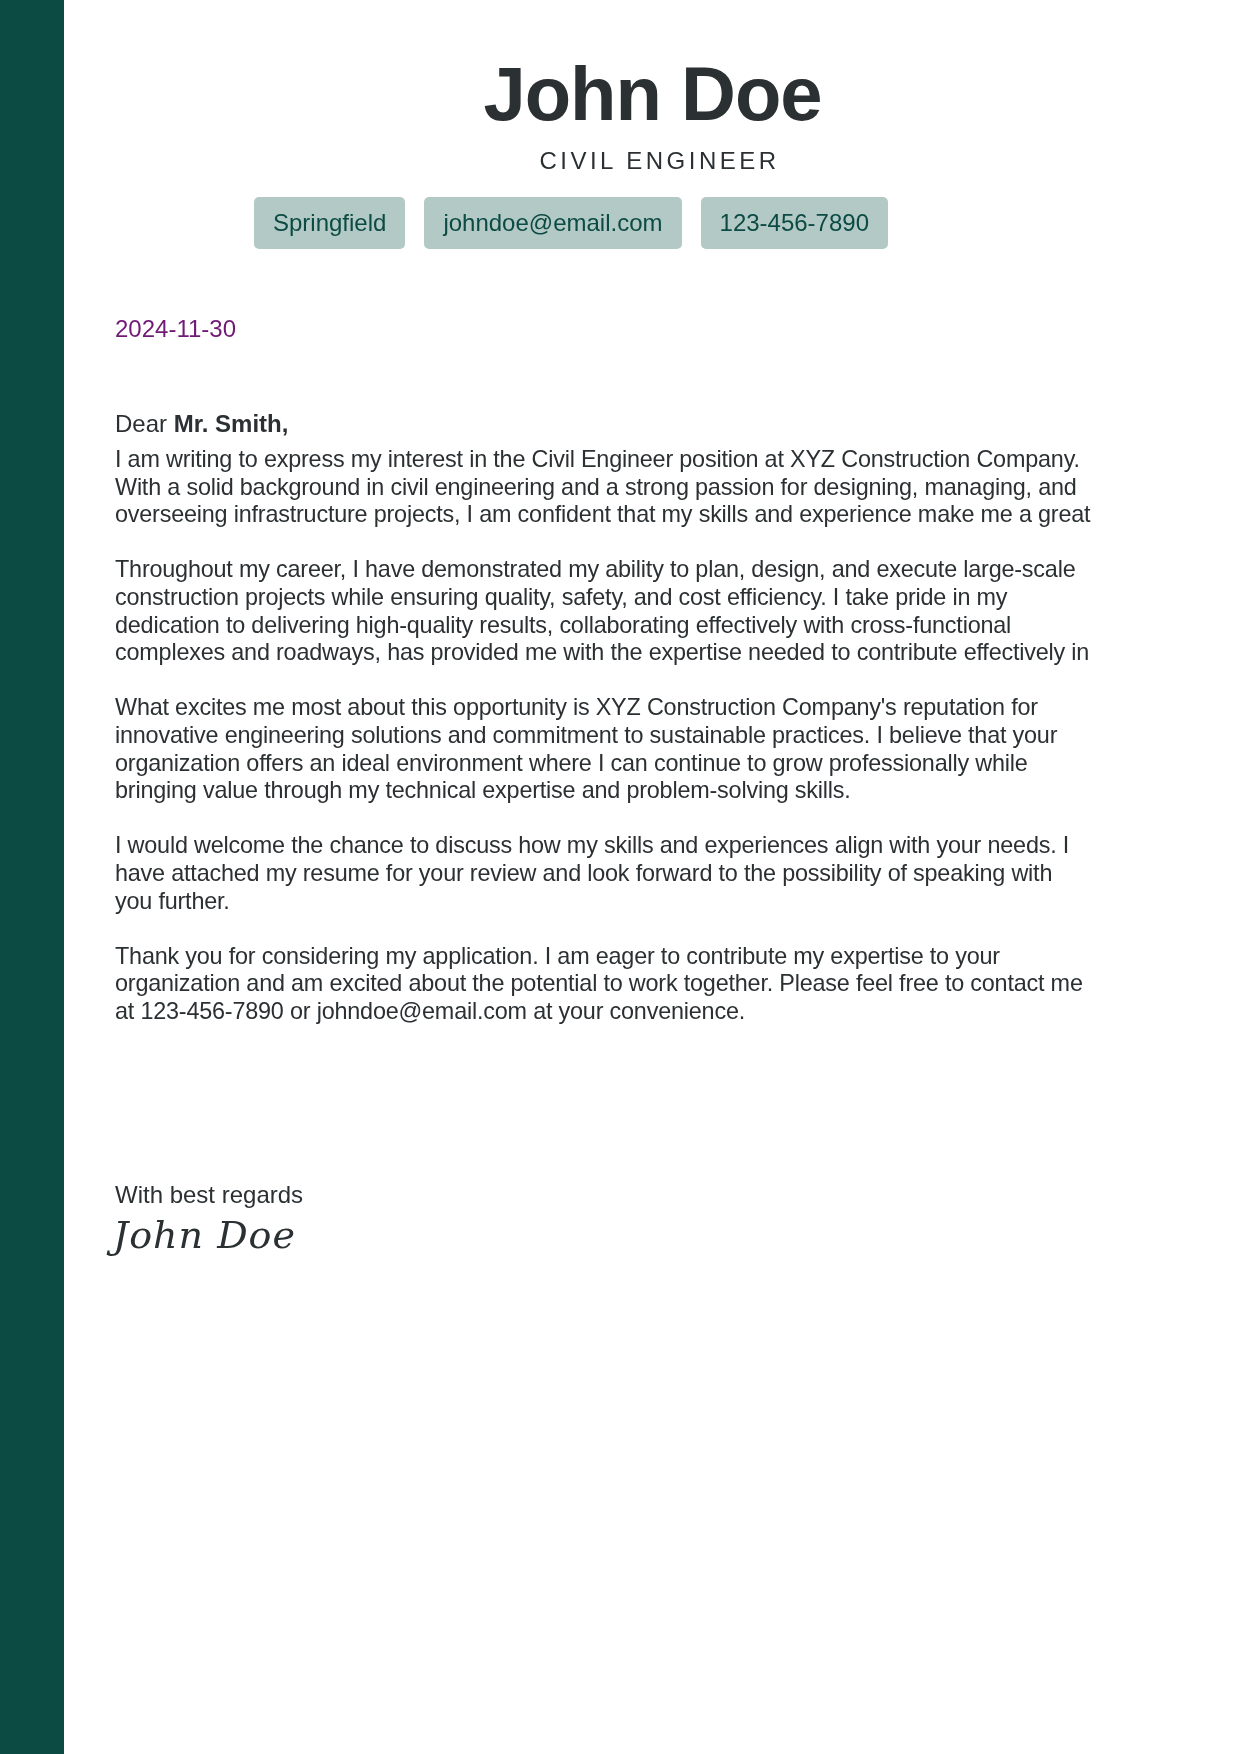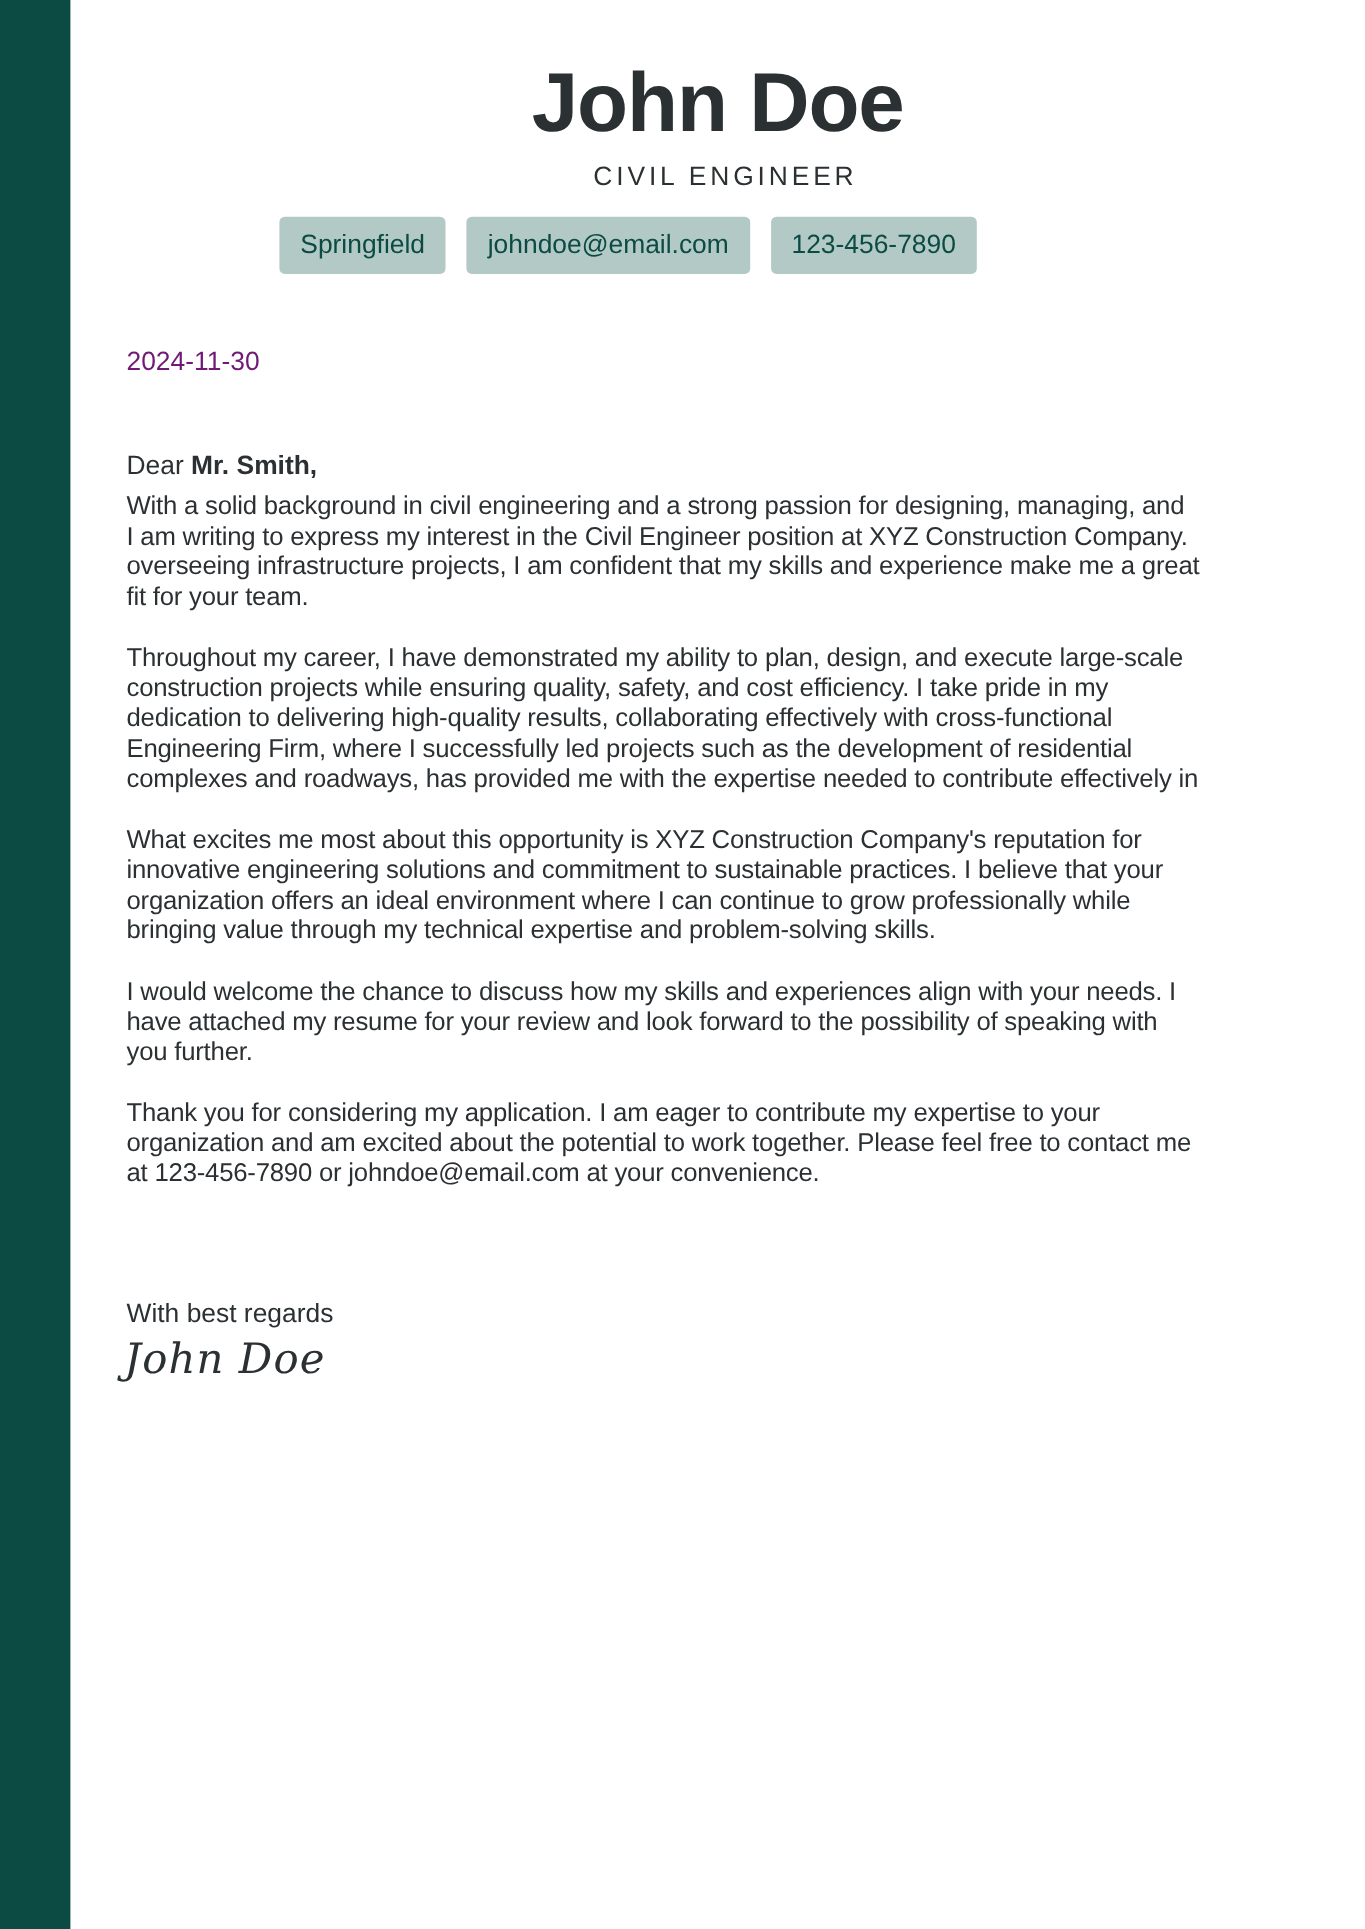--- a/index.html
+++ b/index.html
@@ -136,30 +136,28 @@
 </div>
 
 <div class="date">2024-11-30</div>
 
 <div class="salutation">
   <span>Dear </span><b>Mr. Smith,</b>
 </div>
 
 <div class="body-text">
   <p class="para">
+    <span class="line">I am writing to express my interest in the Civil Engineer position at XYZ Construction Company.</span>
     <span class="line">With a solid background in civil engineering and a strong passion for designing, managing, and</span>
-    <span class="line">I am writing to express my interest in the Civil Engineer position at XYZ Construction Company.</span>
     <span class="line">overseeing infrastructure projects, I am confident that my skills and experience make me a great</span>
-    <span class="line">fit for your team.</span>
   </p>
   <p class="para">
     <span class="line">Throughout my career, I have demonstrated my ability to plan, design, and execute large-scale</span>
     <span class="line">construction projects while ensuring quality, safety, and cost efficiency. I take pride in my</span>
     <span class="line">dedication to delivering high-quality results, collaborating effectively with cross-functional</span>
-    <span class="line">Engineering Firm, where I successfully led projects such as the development of residential</span>
     <span class="line">complexes and roadways, has provided me with the expertise needed to contribute effectively in</span>
   </p>
   <p class="para">
     <span class="line">What excites me most about this opportunity is XYZ Construction Company's reputation for</span>
     <span class="line">innovative engineering solutions and commitment to sustainable practices. I believe that your</span>
     <span class="line">organization offers an ideal environment where I can continue to grow professionally while</span>
     <span class="line">bringing value through my technical expertise and problem-solving skills.</span>
   </p>
   <p class="para">
     <span class="line">I would welcome the chance to discuss how my skills and experiences align with your needs. I</span>

